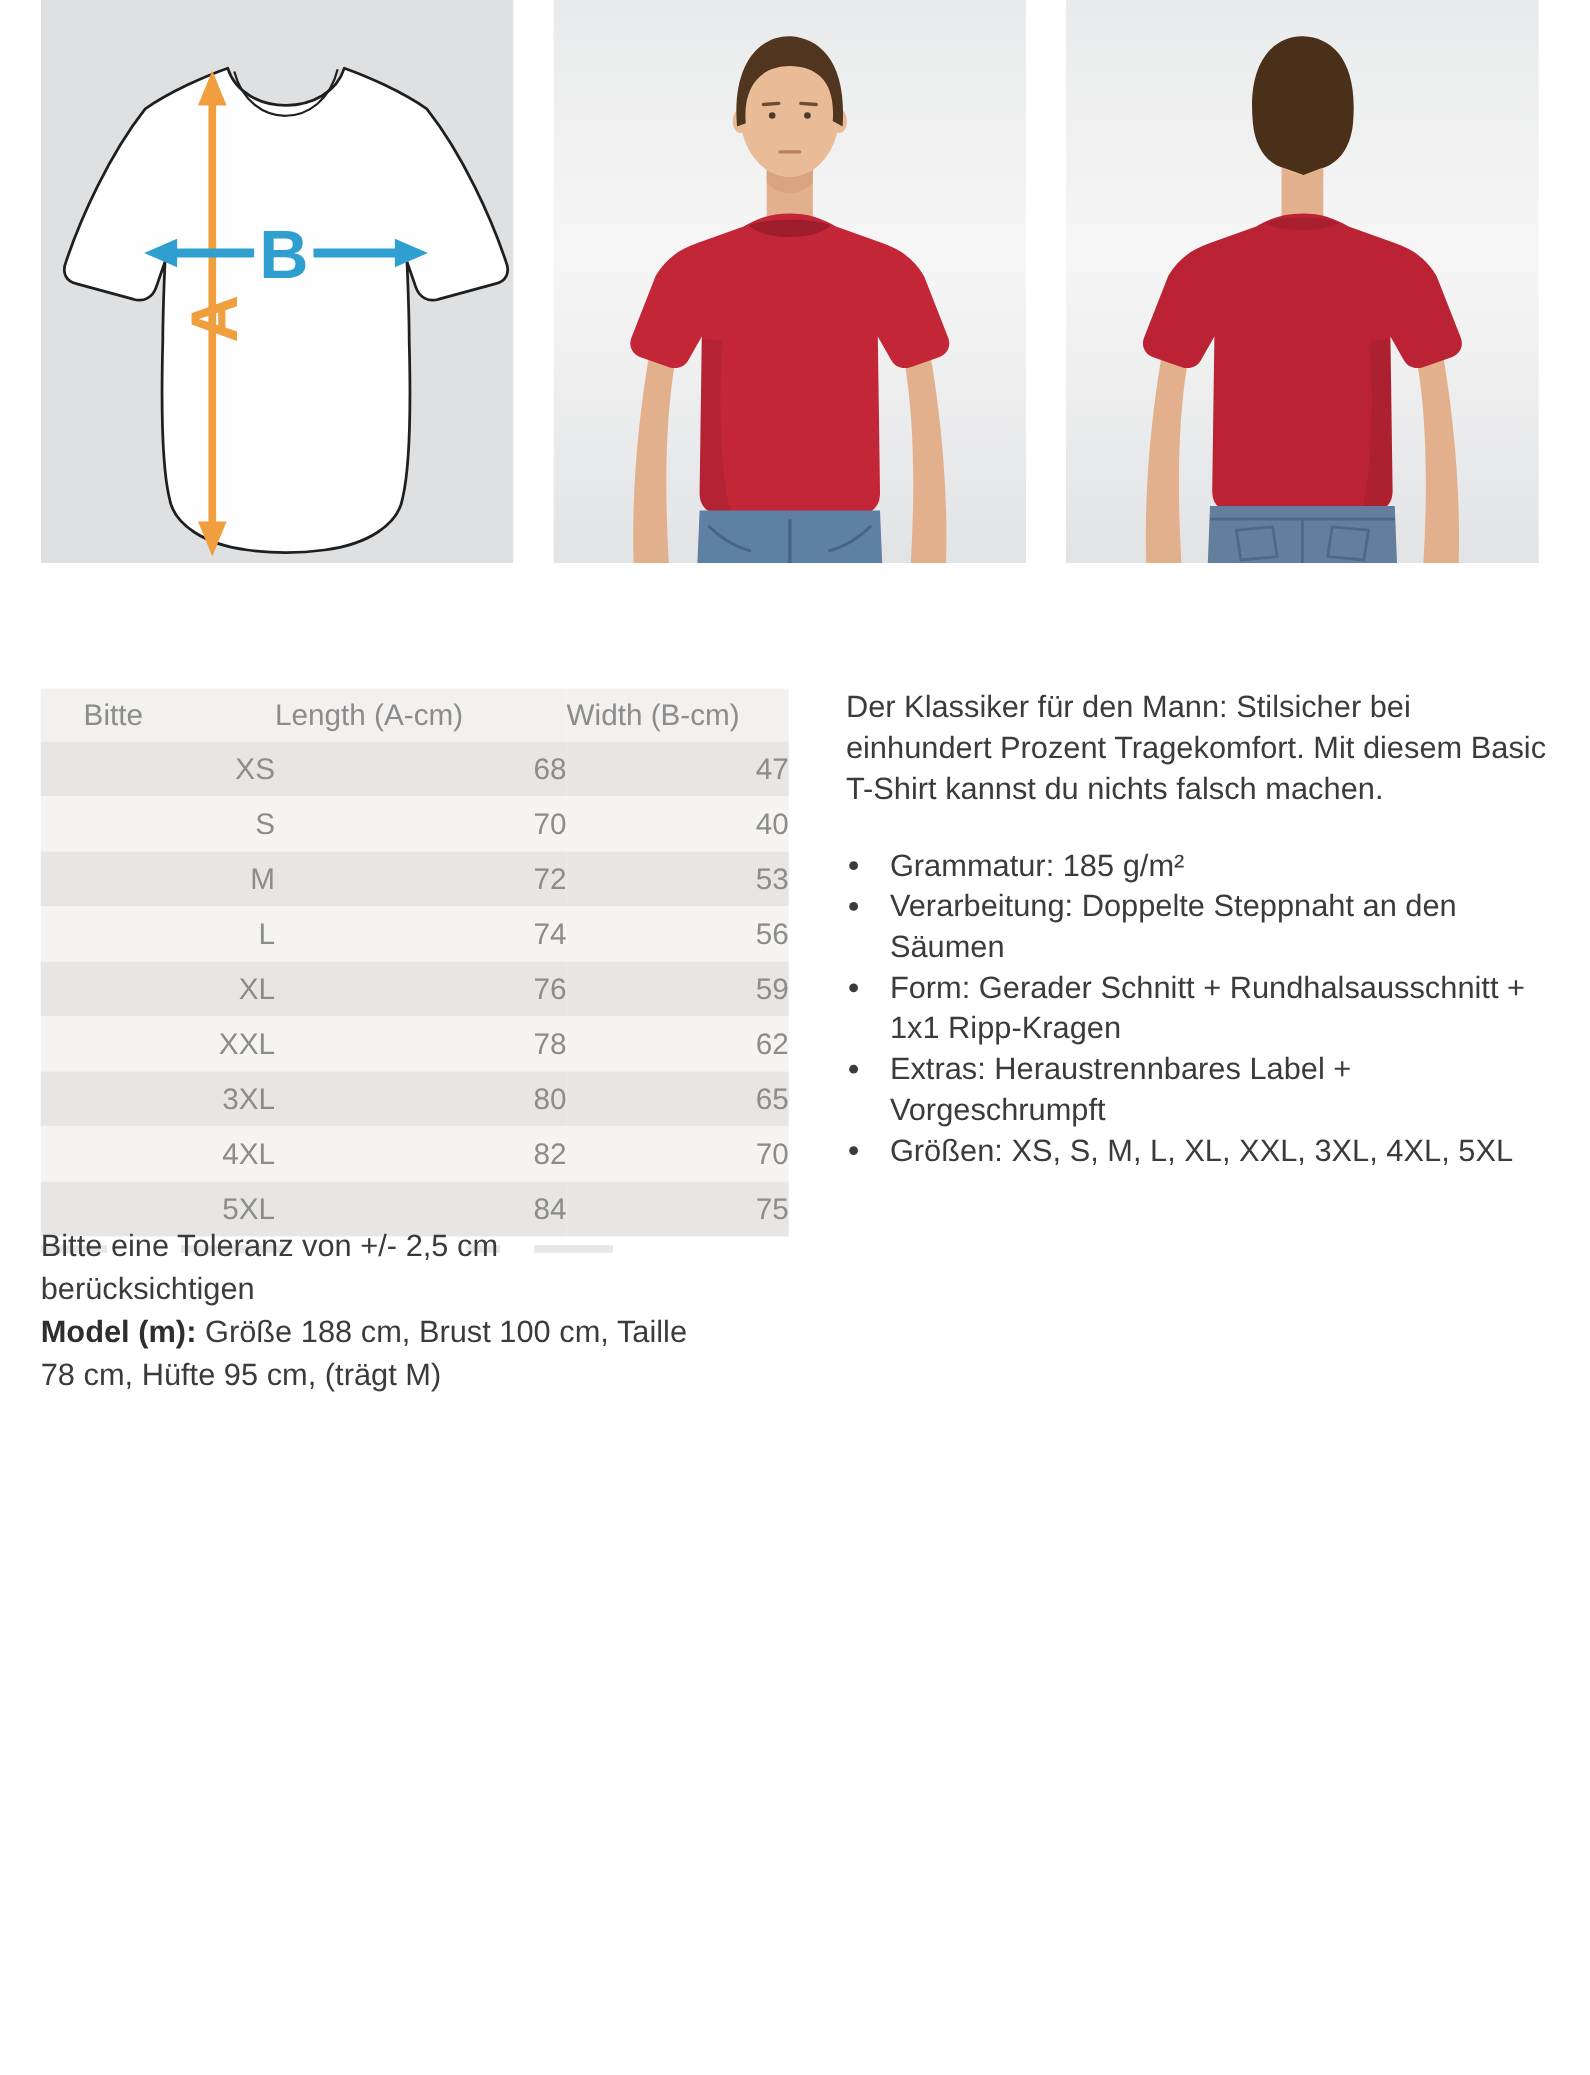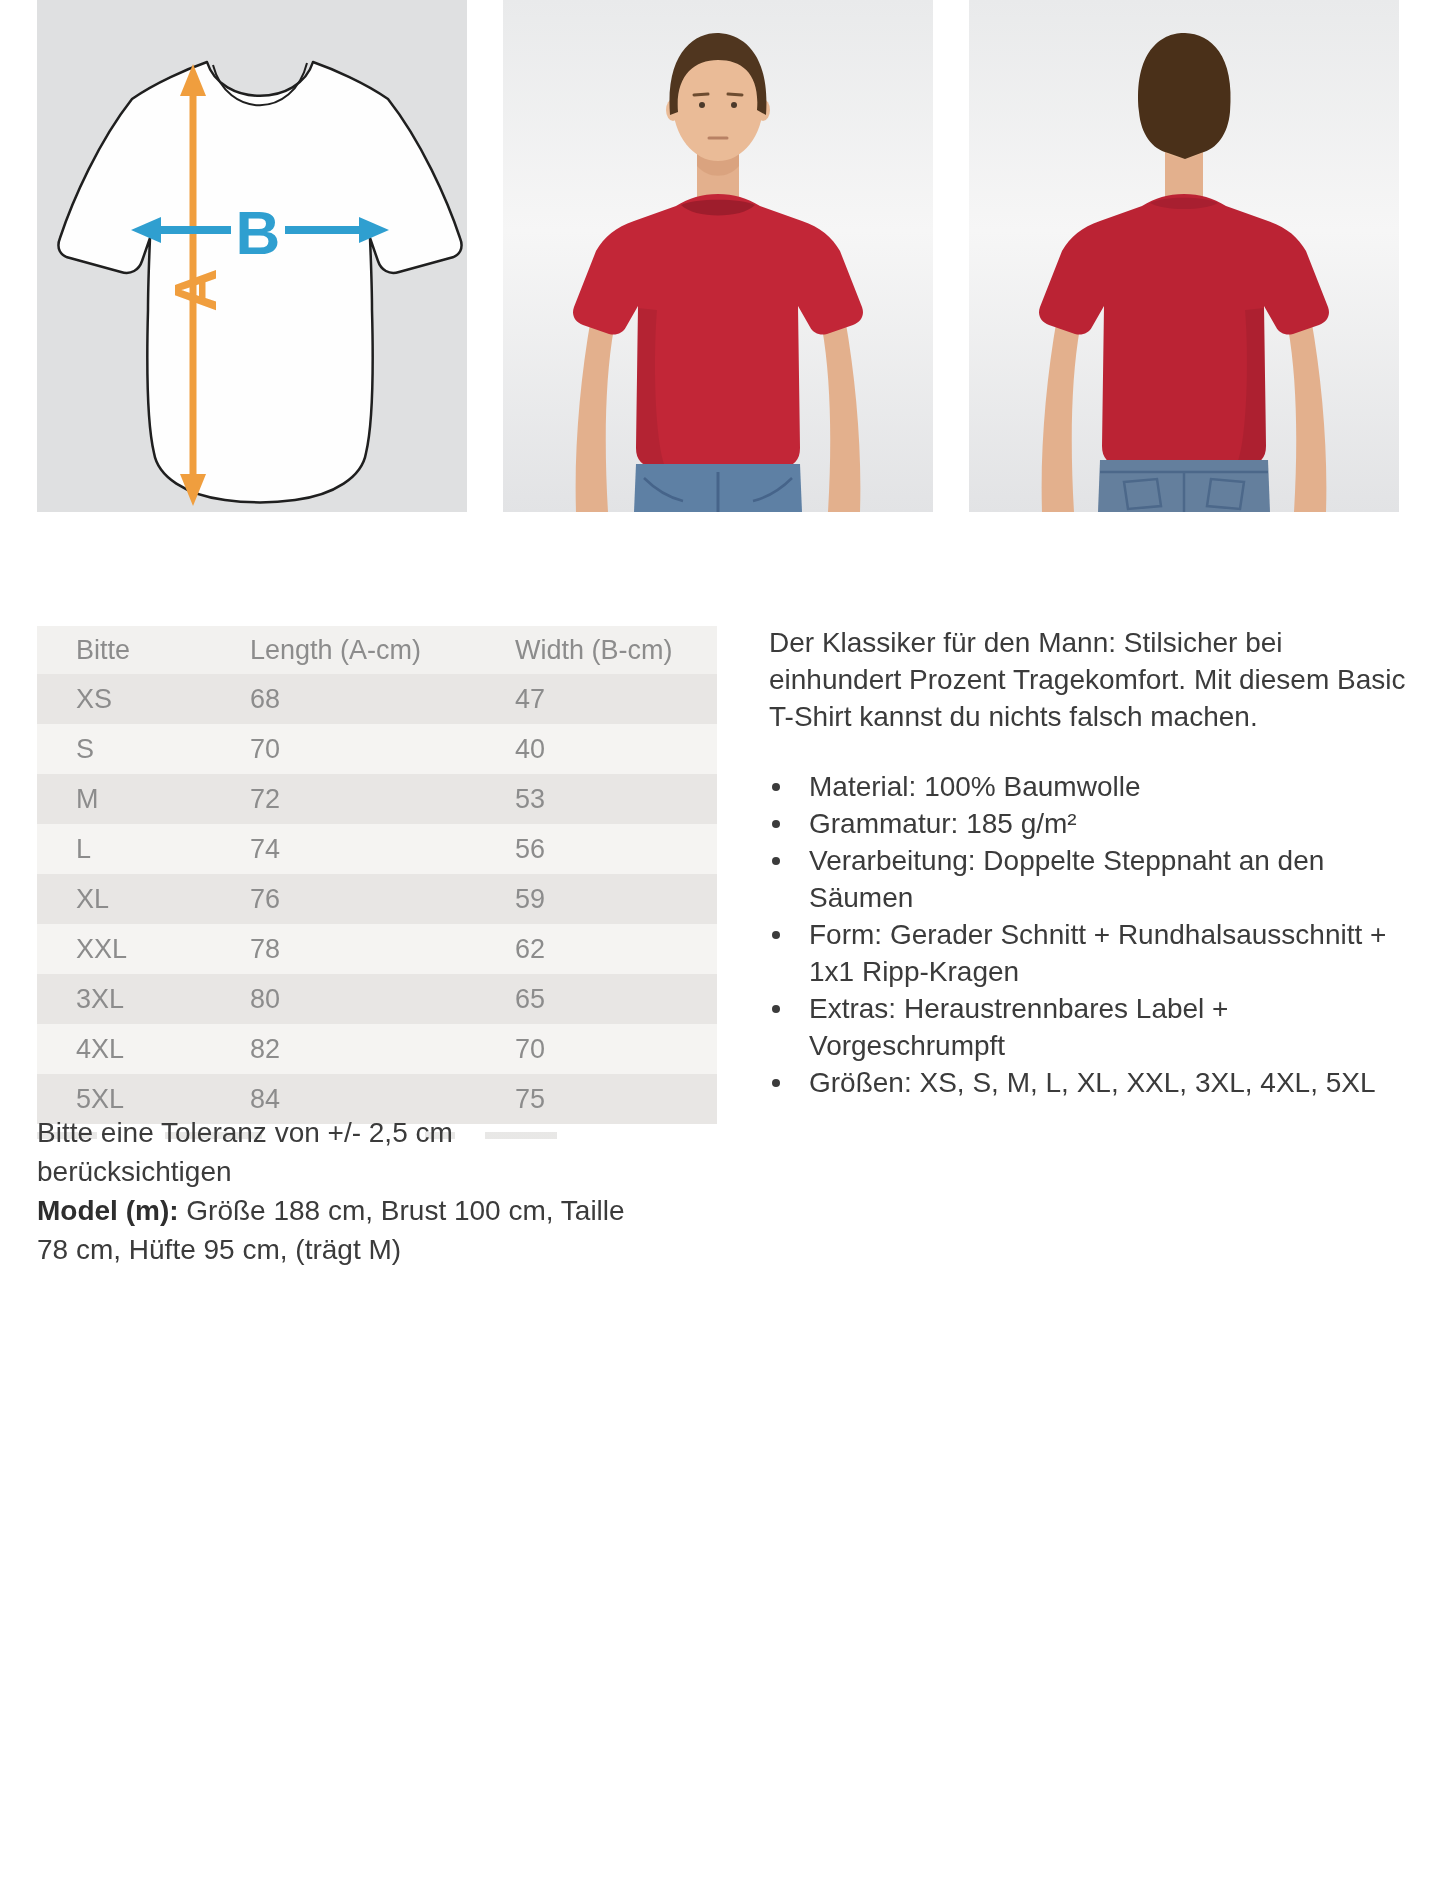--- a/index.html
+++ b/index.html
@@ -20,21 +20,21 @@
     border-collapse:collapse;table-layout:fixed;
     font-size:27px;color:#8c8c8c;
   }
   table.size-table col.c1{width:213px;}
   table.size-table col.c2{width:265px;}
   table.size-table col.c3{width:202px;}
   table.size-table th{
     height:48px;background:#f2f1ef;font-weight:normal;
     text-align:left;padding:0;color:#8c8c8c;
   }
-  table.size-table td{height:50px;padding:0;}
+  table.size-table td{height:50px;padding:0;text-align:right;}
   table.size-table th:first-child,
   table.size-table td:first-child{padding-left:39px;}
   table.size-table tbody tr:nth-child(odd) td{background:#e8e6e4;}
   table.size-table tbody tr:nth-child(even) td{background:#f5f4f2;}
   
   .clipped-strip{
     position:absolute;left:37px;top:1132px;width:560px;height:7px;
     opacity:.65;
     background:linear-gradient(90deg,
       #dcdbd9 0 60px, transparent 60px 128px,
@@ -221,24 +221,20 @@
       </tr>
     </tbody>
   </table>
   <div class="clipped-strip"></div>
 
   <div class="right-col">
     <p class="intro">Der Klassiker für den Mann: Stilsicher bei einhundert Prozent Tragekomfort. Mit diesem Basic T-Shirt kannst du nichts falsch machen.</p>
     <ul class="spec-list">
       <li>
         <span class="bullet-dot"></span>
-        <span>Material: 100% Baumwolle</span>
-      </li>
-      <li>
-        <span class="bullet-dot"></span>
         <span>Grammatur: 185 g/m²</span>
       </li>
       <li>
         <span class="bullet-dot"></span>
         <span>Verarbeitung: Doppelte Steppnaht an den Säumen</span>
       </li>
       <li>
         <span class="bullet-dot"></span>
         <span>Form: Gerader Schnitt + Rundhalsausschnitt + 1x1 Ripp-Kragen</span>
       </li>

